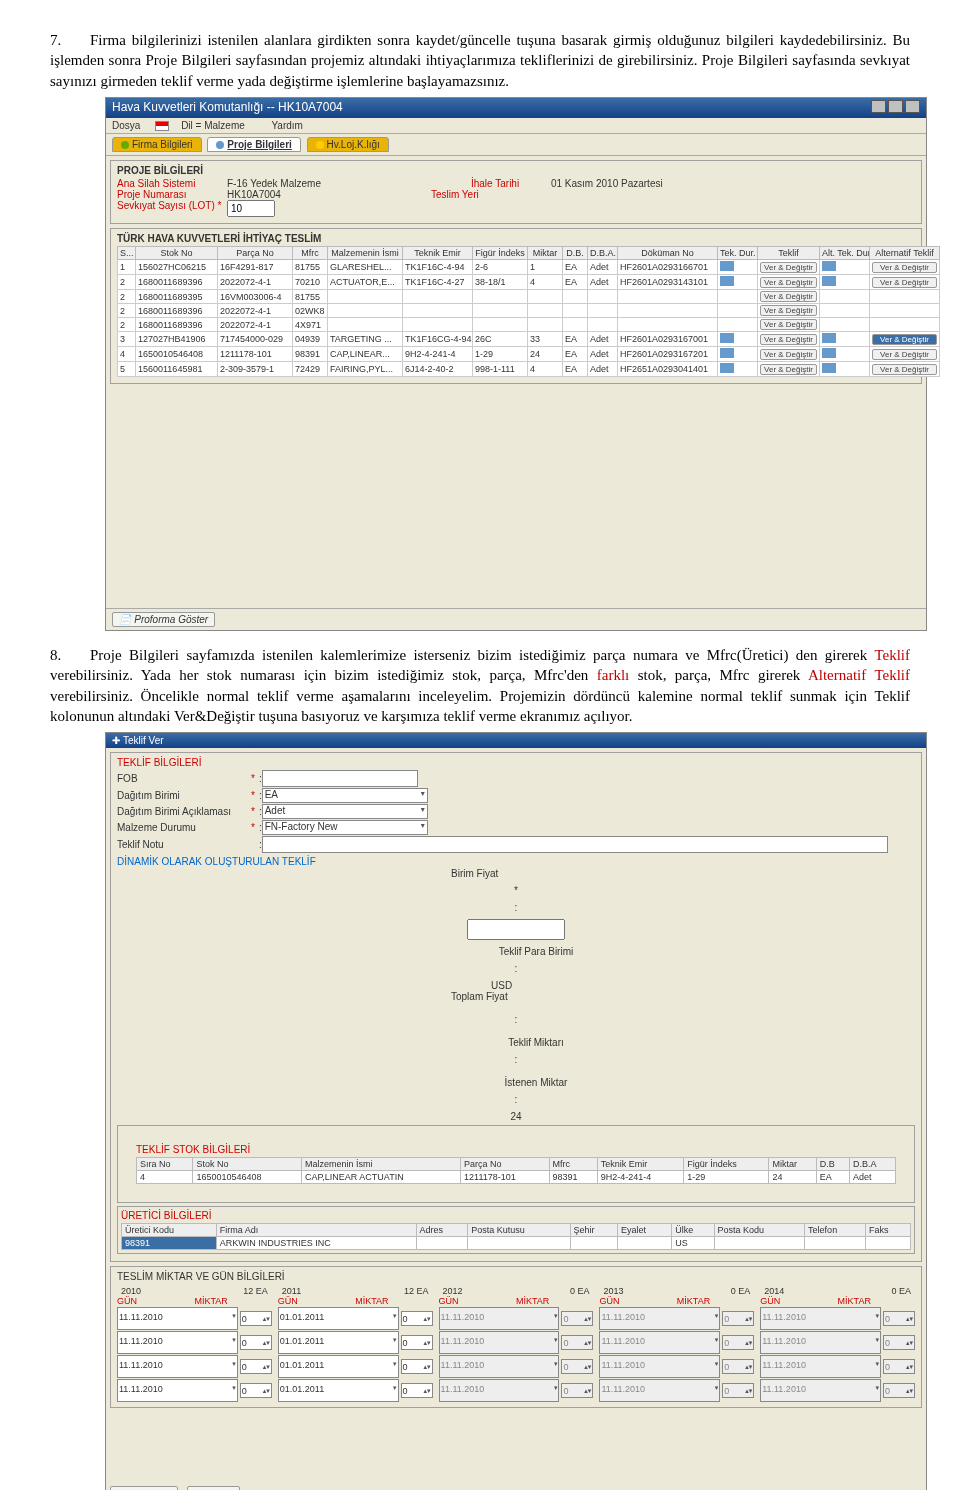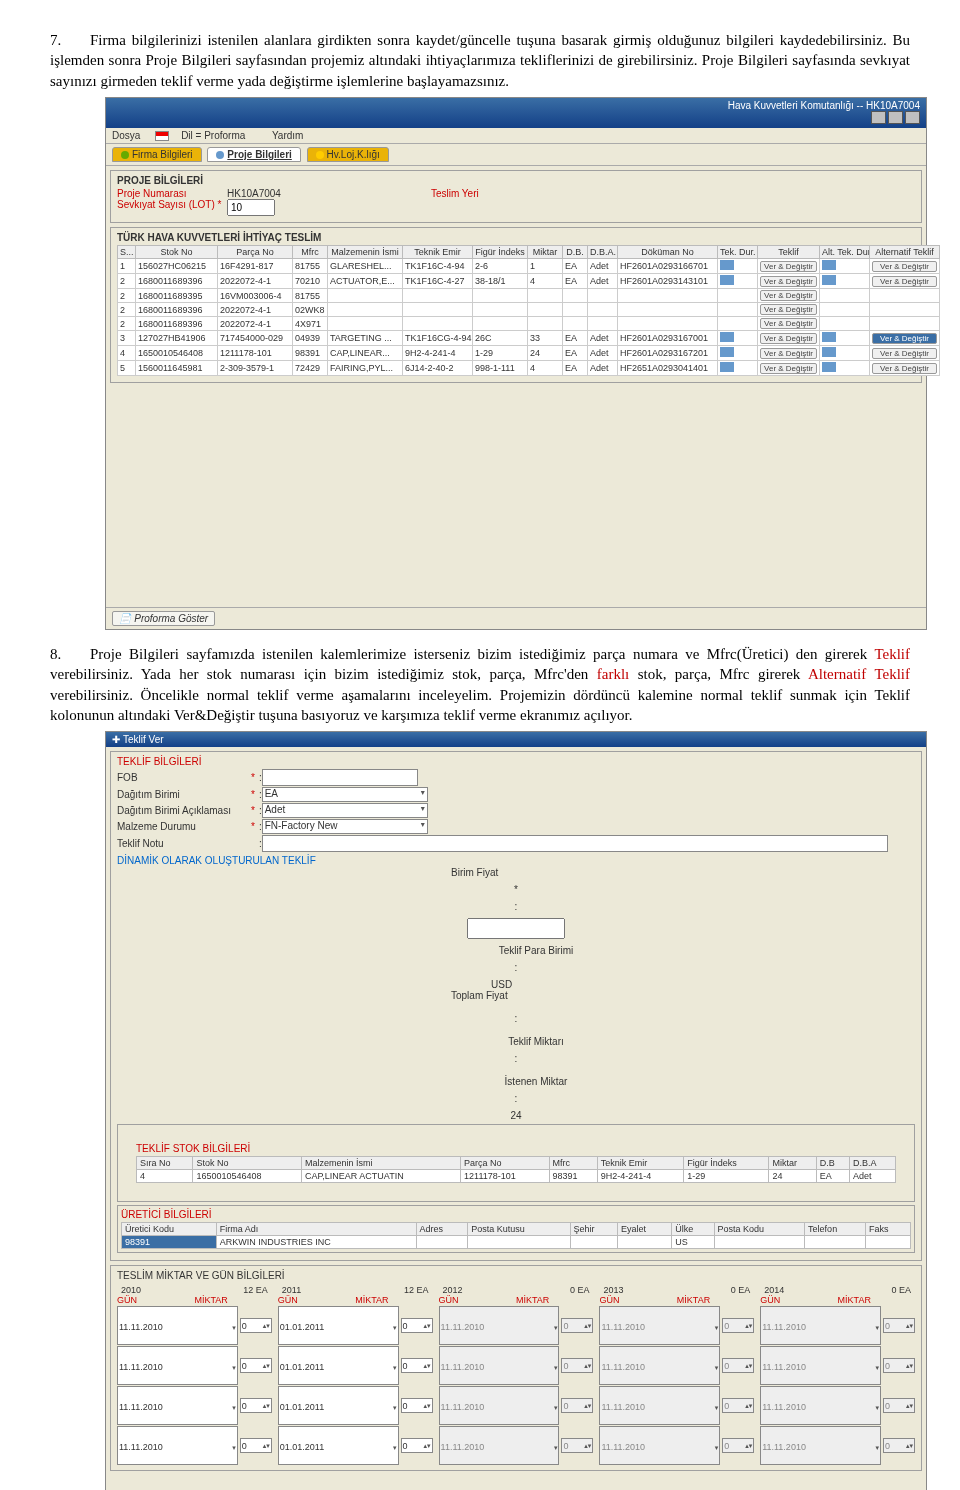--- a/index.html
+++ b/index.html
@@ -36,23 +36,22 @@
     color: #333;
     background: #ece9d8;
     width: 820px;
   }
   .titlebar {
     background: linear-gradient(#3a6ea5, #134087);
     color: #fff;
     padding: 2px 6px;
     display: flex;
     justify-content: space-between;
-    align-items: flex-end;
-    font-size: 10px;
-    flex-direction: column;
+    align-items: flex-start;
+    font-size: 12px;
   }
   .titlebar .winbtns span {
     display: inline-block;
     width: 13px; height: 11px;
     background: #c0c0c0;
     margin-left: 2px;
     border: 1px solid #555;
   }
   .menubar {
     background: #ece9d8;
@@ -191,21 +190,21 @@
   }
   table.stok th { background: #eee; }
   .uret { background:#fff; }
   .uret td.sel { background:#3a6ea5; color:#fff; }
   .teslim-columns { display:flex; gap:6px; font-size:9px; margin-top:4px; }
   .tcol { flex:1; }
   .tcol .yhdr { display:flex; justify-content:space-between; padding:0 4px; }
   .tcol .subhdr { display:flex; color:#c00; }
   .tcol .subhdr span { flex:1; }
   .tcol .drow { display:flex; align-items:center; margin:1px 0; }
-  .tcol .drow .date { flex:1; border:1px solid #888; background:#fff; font-size:9px; height:13px; padding:12px 1px; display:flex; align-items:flex-end; justify-content:space-between;}
+  .tcol .drow .date { flex:1; border:1px solid #888; background:#fff; font-size:9px; height:13px; padding:4px 1px; display:flex; align-items:flex-start; justify-content:space-between;}
   .tcol .drow .date.dis { background:#eee; color:#888; }
   .tcol .drow .sp { width:28px; border:1px solid #888; background:#fff; height:13px; margin-left:2px; display:flex; align-items:center; justify-content:space-between; padding:0 1px;}
   .tcol .drow .sp.dis { background:#eee; color:#888; }
   .dd { font-size:7px; color:#555; }
   .whitespace2 { height: 70px; }
   .footbtns { padding:4px; }
   .footbtns .b {
     display:inline-block; border:1px solid #999; background:#f5f5f0;
     padding:2px 10px; border-radius:2px; margin-right:6px;
   }
@@ -223,30 +222,36 @@
     <span class="indent">Firma bilgilerinizi istenilen alanlara girdikten sonra kaydet/güncelle tuşuna basarak girmiş olduğunuz bilgileri kaydedebilirsiniz. Bu işlemden sonra Proje Bilgileri sayfasından projemiz altındaki ihtiyaçlarımıza tekliflerinizi de girebilirsiniz. Proje Bilgileri sayfasında sevkıyat sayınızı girmeden teklif verme yada değiştirme işlemlerine başlayamazsınız.</span>
   </div>
 
   <div class="shot">
     <div class="titlebar">
       <span>Hava Kuvvetleri Komutanlığı -- HK10A7004</span>
       <span class="winbtns"><span></span><span></span><span></span></span>
     </div>
     <div class="menubar">
       <span>Dosya</span>
-      <span><span class="flag"></span><span>Dil = Proforma</span></span>
+      <span><span class="flag"></span><span>Dil = Malzeme</span></span>
       <span>Yardım</span>
     </div>
     <div class="tabsbar">
       <span class="tab"><span class="dot"></span><span>Firma Bilgileri</span></span>
       <span class="tab active"><span class="dot b"></span><span>Proje Bilgileri</span></span>
       <span class="tab"><span class="dot y"></span><span>Hv.Loj.K.lığı</span></span>
     </div>
     <div class="fieldset">
       <div class="legend">PROJE BİLGİLERİ</div>
+      <div class="kvrow">
+        <span class="k">Ana Silah Sistemi</span>
+        <span class="v">F-16 Yedek Malzeme</span>
+        <span class="k2">İhale Tarihi</span>
+        <span class="v">01 Kasım 2010 Pazartesi</span>
+      </div>
       <div class="kvrow">
         <span class="k">Proje Numarası</span>
         <span class="v">HK10A7004</span>
         <span class="k2">Teslim Yeri</span>
         <span class="v"></span>
       </div>
       <div class="kvrow sevk">
         <span class="k">Sevkıyat Sayısı (LOT) *</span>
         <input type="text" value="10" style="">
       </div>

